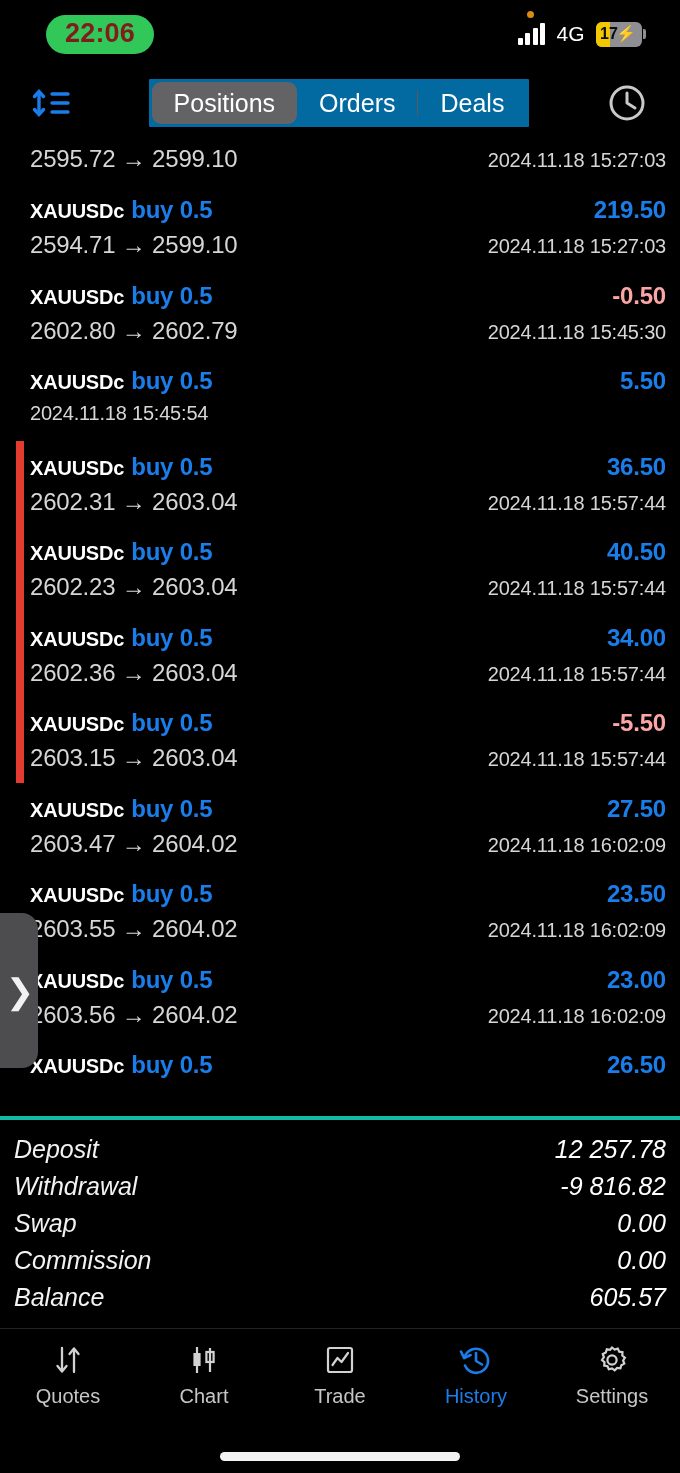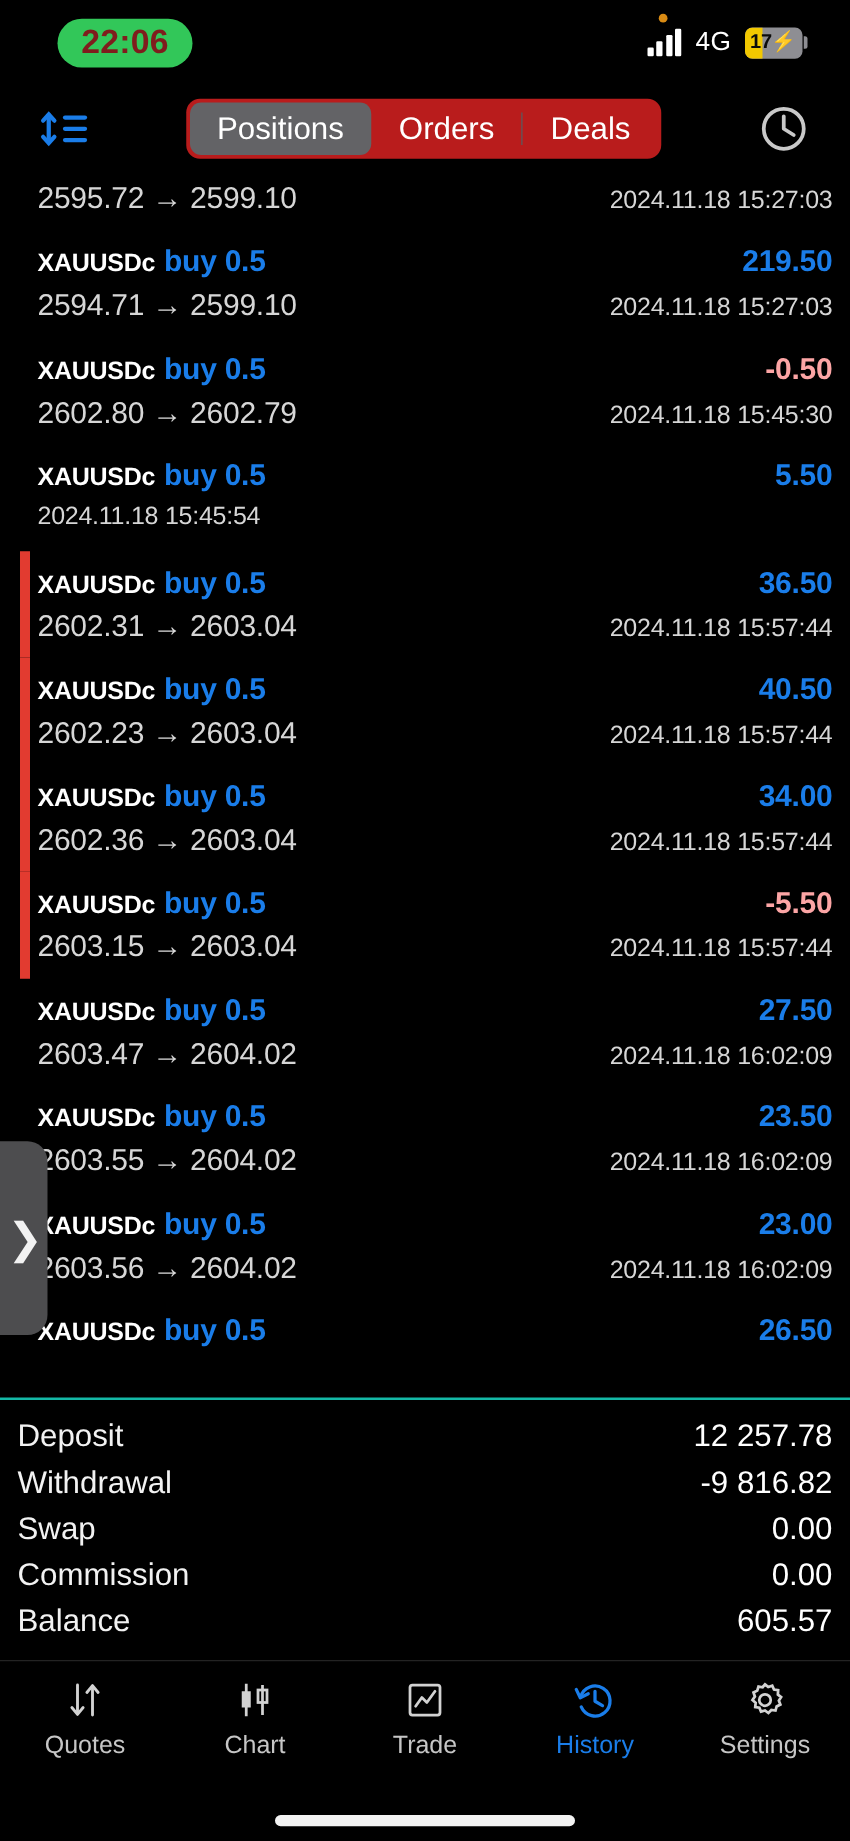--- a/index.html
+++ b/index.html
@@ -94,22 +94,22 @@
   .topbar {
     height: 70px;
     flex: 0 0 70px;
     display: flex;
     align-items: center;
     justify-content: space-between;
     padding: 0 24px 0 22px;
   }
   .sort-icon { width: 58px; display: flex; align-items: center; justify-content: center; }
   .segmented {
-    background: #b91c1c;
-    border-radius: 11px;
+    background: #0369a1;
+    border-radius: 1px;
     display: flex;
     align-items: center;
     height: 48px;
     padding: 3px;
   }
   .seg {
     color: #fff;
     font-size: 25px;
     font-weight: 500;
     padding: 0 22px;
@@ -204,22 +204,23 @@
     color: #f2f2f2;
     font-size: 34px;
     font-weight: 300;
     line-height: 1;
     margin-left: 2px;
   }
 
   
   .summary {
     flex: 0 0 auto;
-    border-top: 2px solid #14b8a6;
+    border-top: 4px solid #14b8a6;
     padding: 11px 14px 12px;
+    font-style: italic;
   }
   .sum-row {
     display: flex;
     justify-content: space-between;
     align-items: baseline;
     padding: 4px 0;
   }
   .sum-label { font-size: 25px; color: #f2f2f2; font-weight: 400; }
   .sum-value { font-size: 25px; color: #ffffff; font-weight: 400; }
 

